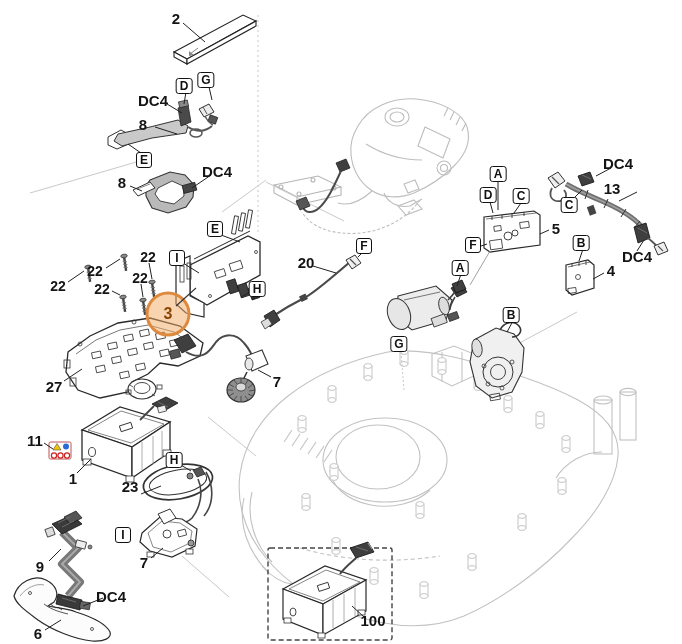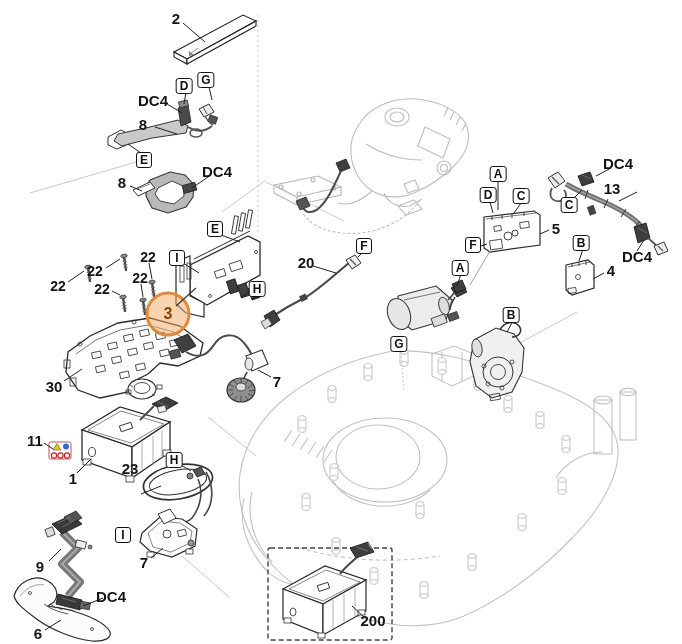--- a/index.html
+++ b/index.html
@@ -498,30 +498,30 @@
 <span class="num" style="left:153px;top:100px">DC4</span>
 <span class="num" style="left:143px;top:124px">8</span>
 <span class="num" style="left:122px;top:182px">8</span>
 <span class="num" style="left:217px;top:171px">DC4</span>
 <span class="num small" style="left:148px;top:257px">22</span>
 <span class="num small" style="left:95px;top:271px">22</span>
 <span class="num small" style="left:58px;top:286px">22</span>
 <span class="num small" style="left:140px;top:278px">22</span>
 <span class="num small" style="left:102px;top:289px">22</span>
 <span class="num" style="left:306px;top:262px">20</span>
-<span class="num" style="left:54px;top:386px">30</span>
+<span class="num" style="left:54px;top:386px">27</span>
 <span class="num" style="left:35px;top:440px">11</span>
 <span class="num" style="left:73px;top:478px">1</span>
 <span class="num" style="left:277px;top:381px">7</span>
-<span class="num" style="left:130px;top:468px">23</span>
+<span class="num" style="left:130px;top:486px">23</span>
 <span class="num" style="left:144px;top:562px">7</span>
 <span class="num" style="left:40px;top:566px">9</span>
 <span class="num" style="left:111px;top:596px">DC4</span>
 <span class="num" style="left:38px;top:633px">6</span>
-<span class="num" style="left:373px;top:620px">200</span>
+<span class="num" style="left:373px;top:620px">100</span>
 <span class="num" style="left:556px;top:228px">5</span>
 <span class="num" style="left:612px;top:188px">13</span>
 <span class="num" style="left:618px;top:163px">DC4</span>
 <span class="num" style="left:637px;top:256px">DC4</span>
 <span class="num" style="left:611px;top:270px">4</span>
 
 <span class="ref" style="left:184px;top:86px">D</span>
 <span class="ref" style="left:206px;top:80px">G</span>
 <span class="ref" style="left:144px;top:160px">E</span>
 <span class="ref" style="left:215px;top:229px">E</span>

